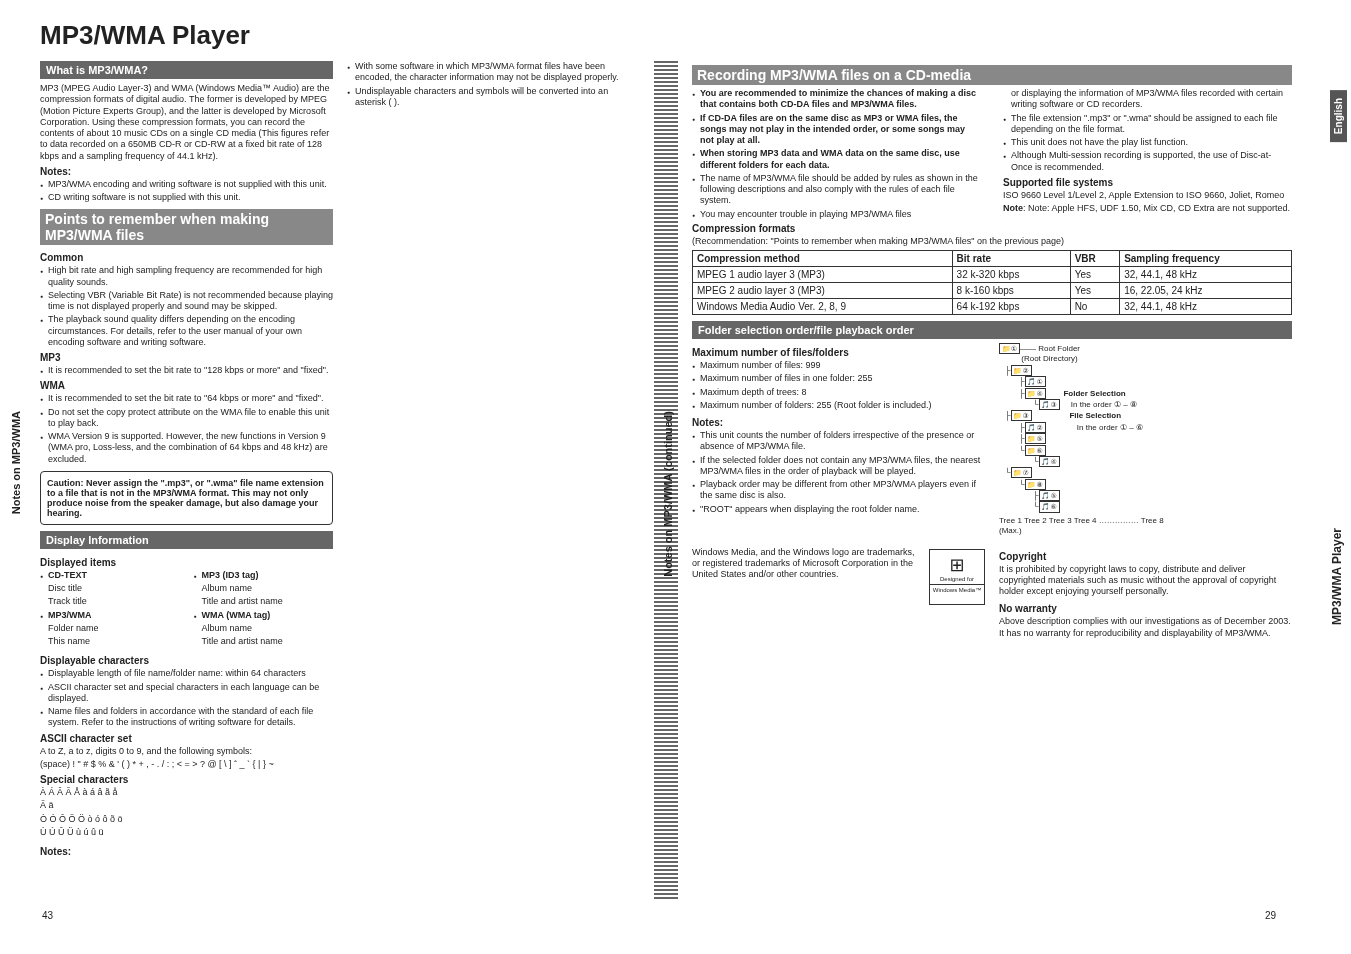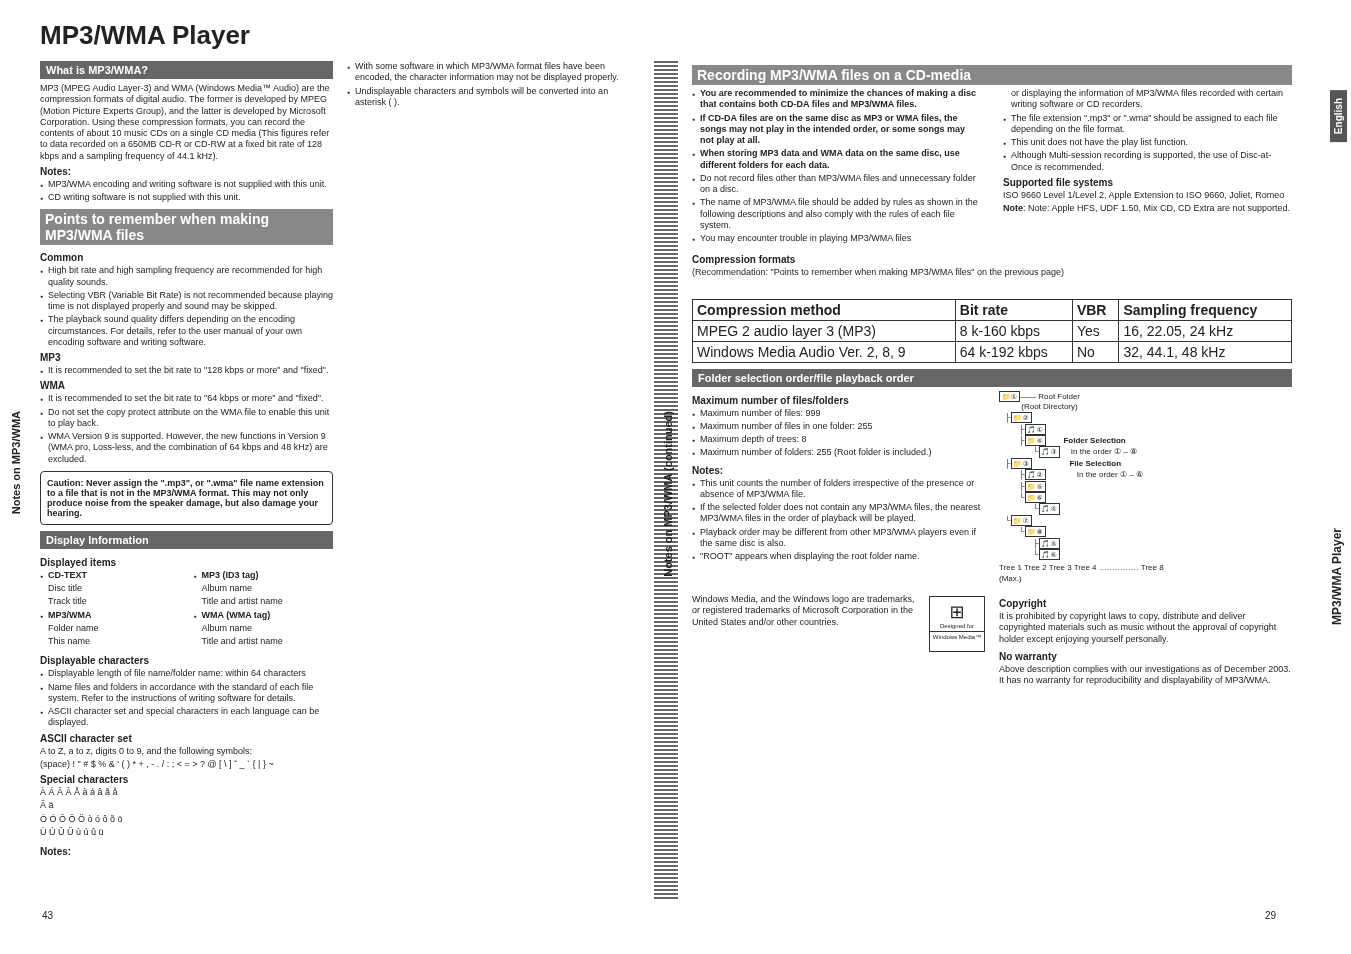--- a/index.html
+++ b/index.html
@@ -12,21 +12,21 @@
 .h-bar-sm{background:#888;color:#fff;font-weight:bold;font-size:14px;padding:2px 5px;margin:4px 0 3px 0;display:inline-block;width:100%}
 .sub-h{font-weight:bold;font-size:10px;margin:4px 0 2px 0}
 p{margin:0 0 2px 0;line-height:1.25}
 .bullet{padding-left:8px;position:relative;margin-bottom:2px;line-height:1.25}
 .bullet:before{content:"●";position:absolute;left:0;font-size:5px;top:3px}
 .box{border:1px solid #333;border-radius:4px;padding:6px;margin-top:6px;font-weight:bold;font-size:9px}
 .tab-side{position:absolute;writing-mode:vertical-rl;transform:rotate(180deg);font-weight:bold;font-size:11px;left:-30px;top:350px}
 .tab-side-r{position:absolute;writing-mode:vertical-rl;transform:rotate(180deg);font-weight:bold;font-size:11px;left:-30px;top:350px}
 .tab-en{position:absolute;right:4px;top:90px;background:#555;color:#fff;writing-mode:vertical-rl;transform:rotate(180deg);padding:8px 3px;font-weight:bold;font-size:10px}
 .tab-player{position:absolute;right:4px;top:520px;writing-mode:vertical-rl;transform:rotate(180deg);font-weight:bold;font-size:12px;padding:8px 3px}
-table{border-collapse:collapse;width:100%;font-size:14px;margin:20px 0 6px 0}
+table{border-collapse:collapse;width:100%;font-size:10px;margin:3px 0 6px 0}
 th,td{border:1px solid #333;padding:2px 4px;text-align:left}
 th{font-weight:bold}
 .pg-num{position:absolute;bottom:-20px;font-size:10px}
 .pg-l{left:2px}
 .pg-r{right:16px}
 .diag{font-size:8px;line-height:1.3}
 .diag-box{border:1px solid #333;display:inline-block;padding:0 2px;font-size:7px}
 .win-logo{border:1px solid #333;width:56px;height:56px;float:right;margin:2px 0 0 6px;text-align:center;font-size:6px;padding-top:4px}
 .divider-img{width:24px;background:repeating-linear-gradient(to bottom,#666 0,#666 2px,#fff 2px,#fff 4px);margin:0 4px}
 </style>
@@ -77,22 +77,22 @@
   <p style="padding-left:8px">Album name</p>
   <p style="padding-left:8px">Title and artist name</p>
   <div class="bullet" style="font-weight:bold">WMA (WMA tag)</div>
   <p style="padding-left:8px">Album name</p>
   <p style="padding-left:8px">Title and artist name</p>
  </div>
 </div>
 
 <div class="sub-h" style="margin-top:6px">Displayable characters</div>
 <div class="bullet">Displayable length of file name/folder name: within 64 characters</div>
+<div class="bullet">ASCII character set and special characters in each language can be displayed.</div>
 <div class="bullet">Name files and folders in accordance with the standard of each file system. Refer to the instructions of writing software for details.</div>
-<div class="bullet">ASCII character set and special characters in each language can be displayed.</div>
 
 <div class="sub-h">ASCII character set</div>
 <p>A to Z, a to z, digits 0 to 9, and the following symbols:</p>
 <p>(space) ! " # $ % &amp; ' ( )  * + , - . / : ; &lt; = &gt; ? @ [ \ ] ˆ _ ` { | } ~</p>
 
 <div class="sub-h">Special characters</div>
 <p>À Á Â Ã Å à á â ã å</p>
 <p>Ä ä</p>
 <p>Ò Ó Ô Õ Ö ò ó ô õ ö</p>
 <p>Ù Ú Û Ü ù ú û ü</p>
@@ -109,44 +109,49 @@
 
 <div class="right-page">
 <div class="tab-side-r">Notes on MP3/WMA (continued)</div>
 
 <div class="h-bar-sm">Recording MP3/WMA files on a CD-media</div>
 <div style="display:flex;gap:22px">
  <div style="flex:1">
   <div class="bullet" style="font-weight:bold">You are recommended to minimize the chances of making a disc that contains both CD-DA files and MP3/WMA files.</div>
   <div class="bullet" style="font-weight:bold">If CD-DA files are on the same disc as MP3 or WMA files, the songs may not play in the intended order, or some songs may not play at all.</div>
   <div class="bullet" style="font-weight:bold">When storing MP3 data and WMA data on the same disc, use different folders for each data.</div>
-  <div class="bullet">Do not record files other than MP3/WMA files and unnecessary folder on a disc.</div>
   <div class="bullet">The name of MP3/WMA file should be added by rules as shown in the following descriptions and also comply with the rules of each file system.</div>
   <div class="bullet">You may encounter trouble in playing MP3/WMA files</div>
  </div>
  <div style="flex:1">
   <p style="padding-left:8px">or displaying the information of MP3/WMA files recorded with certain writing software or CD recorders.</p>
   <div class="bullet">The file extension ".mp3" or ".wma" should be assigned to each file depending on the file format.</div>
   <div class="bullet">This unit does not have the play list function.</div>
   <div class="bullet">Although Multi-session recording is supported, the use of Disc-at-Once is recommended.</div>
   <div class="sub-h">Supported file systems</div>
   <p>ISO 9660 Level 1/Level 2, Apple Extension to ISO 9660, Joliet, Romeo</p>
   <p><b>Note</b>: <span>Note: Apple HFS, UDF 1.50, Mix CD, CD Extra are not supported.</span></p>
  </div>
 </div>
 
-<div class="sub-h" style="margin-top:8px">Compression formats</div>
+<div class="sub-h" style="margin-top:1px">Compression formats</div>
 <p>(Recommendation: "Points to remember when making MP3/WMA files" on the previous page)</p>
 <table>
 <tbody>
           <tr>
             <th>Compression method</th>
             <th>Bit rate</th>
             <th>VBR</th>
             <th>Sampling frequency</th>
+          </tr>
+<tr>
+            <td>MPEG 1 audio layer 3 (MP3)</td>
+            <td>32 k-320 kbps</td>
+            <td>Yes</td>
+            <td>32, 44.1, 48 kHz</td>
           </tr>
 <tr>
             <td>MPEG 2 audio layer 3 (MP3)</td>
             <td>8 k-160 kbps</td>
             <td>Yes</td>
             <td>16, 22.05, 24 kHz</td>
           </tr>
 <tr>
             <td>Windows Media Audio Ver. 2, 8, 9</td>
             <td>64 k-192 kbps</td>

